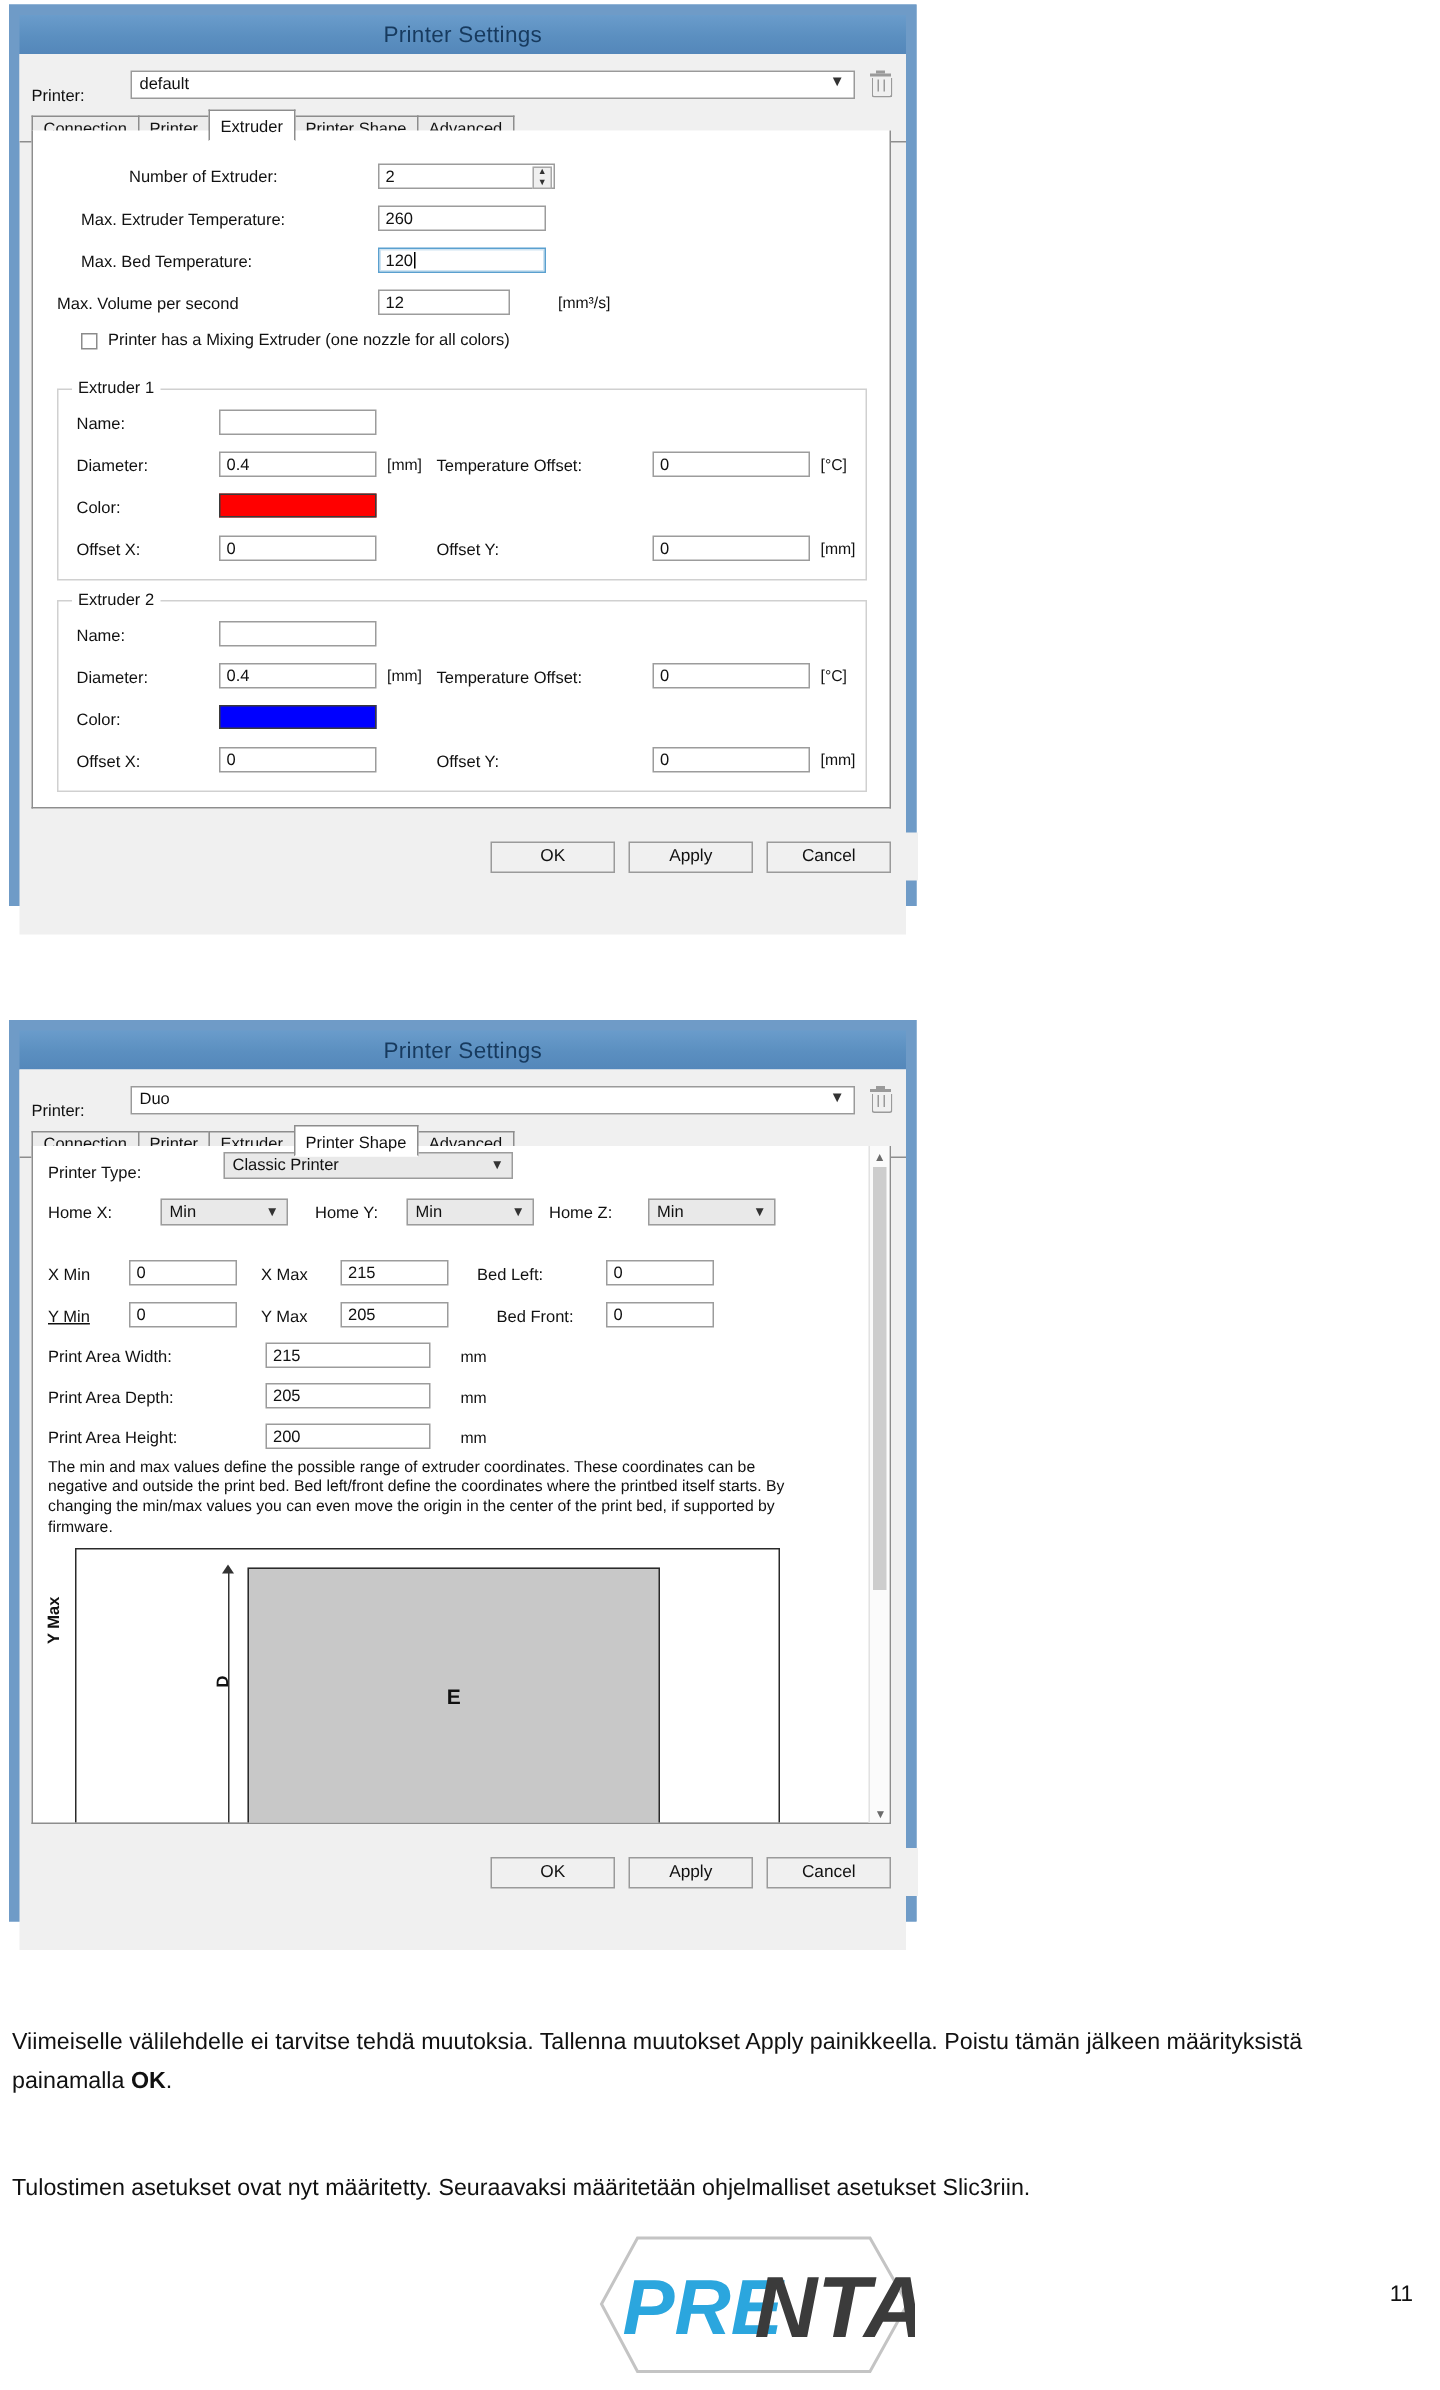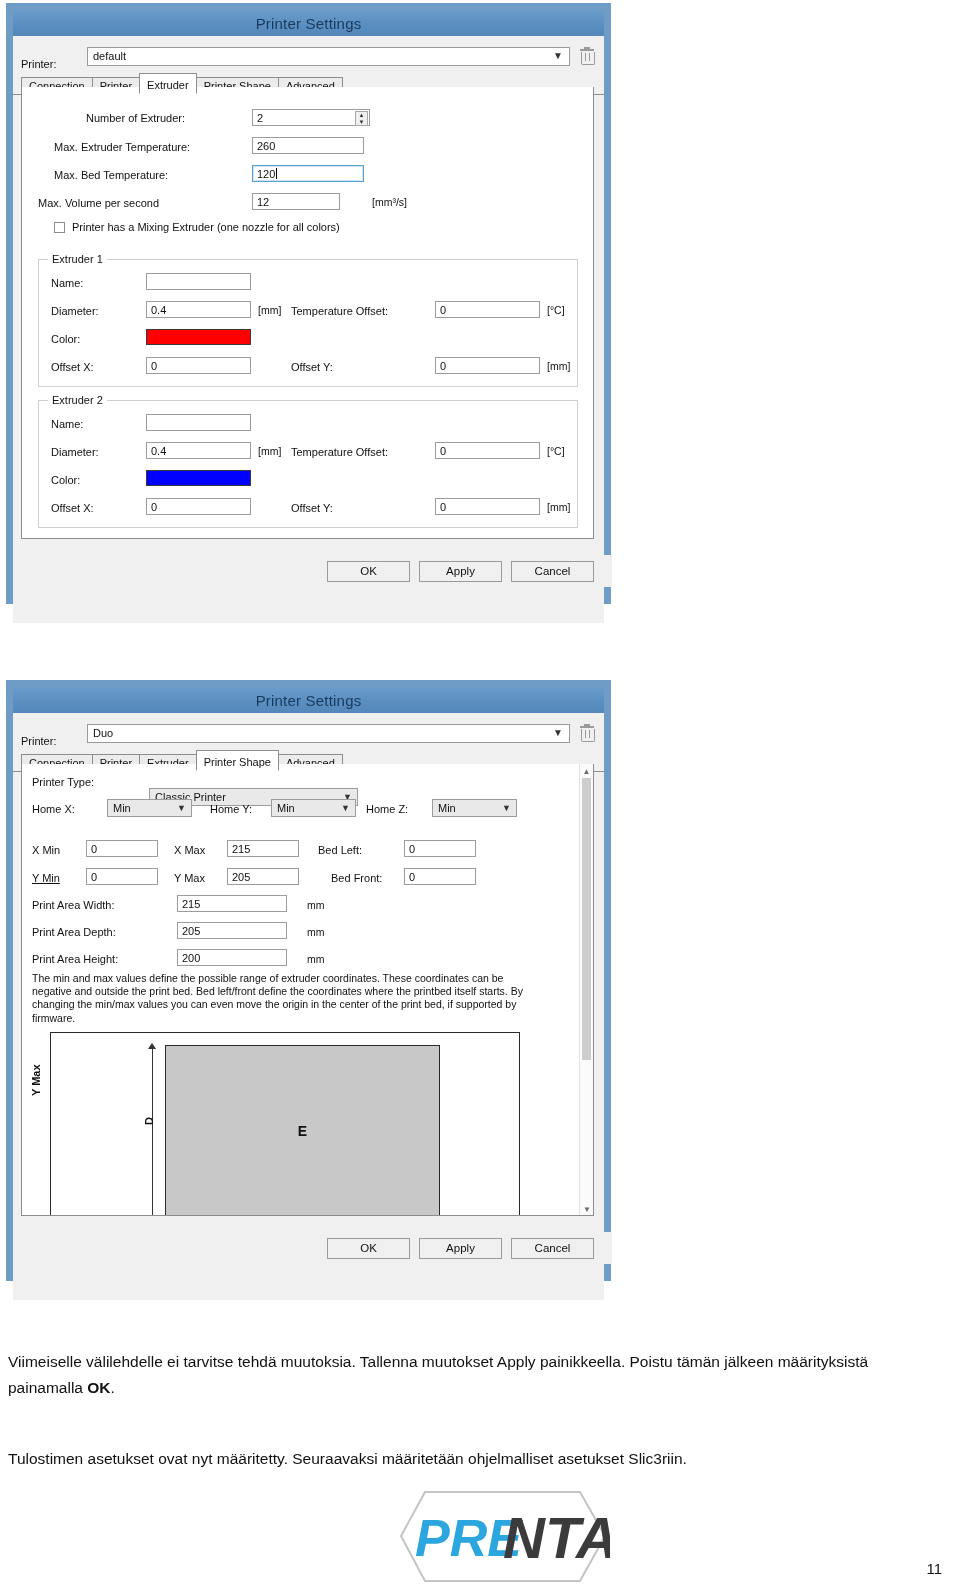--- a/index.html
+++ b/index.html
@@ -261,21 +261,21 @@
       <div class="tab">Connection</div>
       <div class="tab">Printer</div>
       <div class="tab">Extruder</div>
       <div class="tab active">Printer Shape</div>
       <div class="tab">Advanced</div>
     </div>
 
     <div class="tabpage" style="position:absolute;left:8px;top:77px;width:573px;height:452px;overflow:hidden;">
 
       <div class="lbl" style="position:absolute;left:10px;top:12px;">Printer Type:</div>
-      <div class="combo-sm" style="position:absolute;left:127px;top:24px;width:209px;">
+      <div class="combo-sm" style="position:absolute;left:127px;top:4px;width:193px;">
         <span>Classic Printer</span>
         <span class="arrow">▼</span>
       </div>
 
       <div class="lbl" style="position:absolute;left:10px;top:39px;">Home X:</div>
       <div class="combo-sm" style="position:absolute;left:85px;top:35px;width:85px;">
         <span>Min</span>
         <span class="arrow">▼</span>
       </div>
       <div class="lbl" style="position:absolute;left:188px;top:39px;">Home Y:</div>
@@ -370,13 +370,13 @@
 </div>
 
 <div class="logo" style="left:395px;top:1480px;width:215px;height:113px;">
   <svg width="215" height="113" viewBox="0 0 215 113">
     <polygon points="30,12 185,12 210,56 185,101 30,101 6,56" fill="none" stroke="#c4c4c4" stroke-width="2"></polygon>
     <text id="logo-light" x="20" y="76" font-family="Liberation Sans, sans-serif" font-size="52" font-weight="bold" font-style="italic" fill="#2ba6de">PRE</text>
     <text id="logo-dark" x="108" y="78" font-family="Liberation Sans, sans-serif" font-size="58" font-weight="bold" font-style="italic" fill="#3b3b3b">NTA</text>
   </svg>
 </div>
 
-<div class="pagenum" style="right:18px;top:1560px;">11</div>
+<div class="pagenum" style="right:18px;top:1521px;">11</div>
 
 </body></html>

